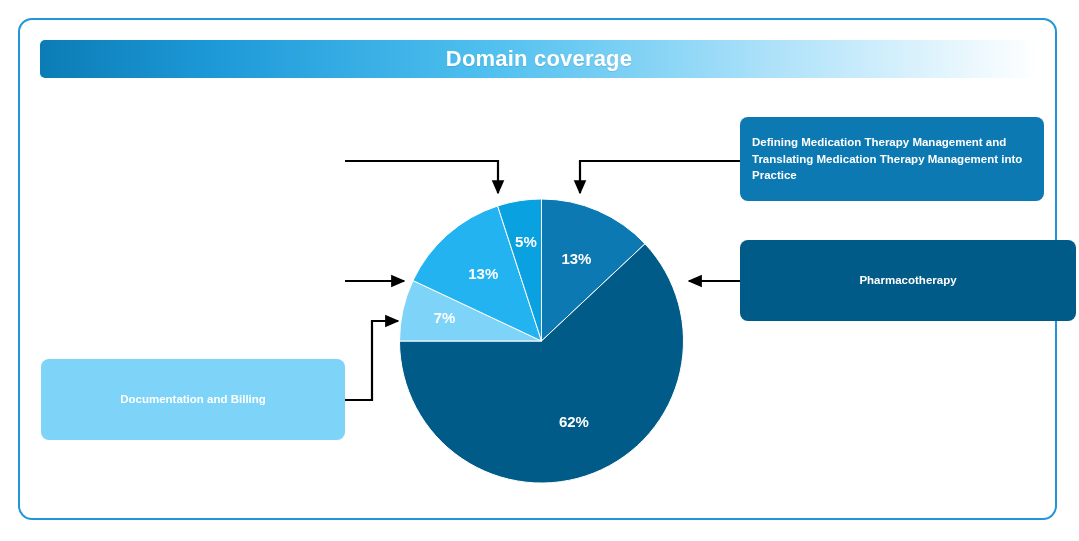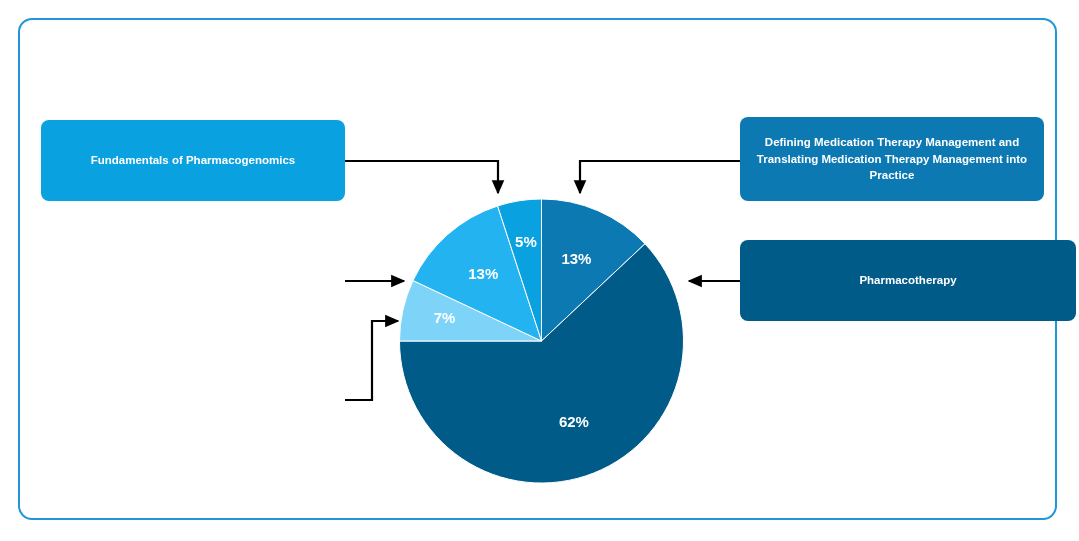--- a/index.html
+++ b/index.html
@@ -52,21 +52,20 @@
     text-shadow: 0 1px 1px rgba(0,0,0,0.10);
   }
   
   .label-box {
     position: absolute;
     box-sizing: border-box;
     border-radius: 8px;
     display: flex;
     align-items: center;
     justify-content: center;
-    text-align: center;
     color: #ffffff;
     font-size: 11.5px;
     font-weight: bold;
     line-height: 1.45;
     padding: 6px 12px;
   }
   #box-fundamentals { left: 41px;  top: 120px; width: 304px; height: 81px; background: #0aa1e0; }
   #box-advocacy     { left: 41px;  top: 240px; width: 304px; height: 81px; background: #23b3f0; }
   #box-documentation{ left: 41px;  top: 359px; width: 304px; height: 81px; background: #7ed4f8; }
   #box-mtm          { left: 740px; top: 117px; width: 304px; height: 84px; background: #0c79b3; }
@@ -94,24 +93,27 @@
     fill: none;
   }
 </style>
 </head>
 <body>
 
 <div id="slide">
 
   <div class="slide-frame"></div>
 
-
-  <div class="label-box" id="box-fundamentals">Fundamentals of Pharmacogenomics</div>
+  <div class="title-banner">
+    <span class="title-text">Domain coverage</span>
+  </div>
 
 
+
+  <div class="label-box" id="box-documentation">Documentation and Billing</div>
 
   <div class="label-box" id="box-mtm">Defining Medication Therapy Management and Translating Medication Therapy Management into Practice</div>
 
   <div class="label-box" id="box-pharmacotherapy">Pharmacotherapy</div>
 
   <svg id="graphic-layer" viewBox="0 0 1079 541">
     <defs>
       <marker id="arrow-right" viewBox="0 0 10 10" refX="9" refY="5" markerWidth="6.5" markerHeight="6.5" orient="auto-start-reverse">
         <path d="M 0 0.6 L 10 5 L 0 9.4 z" fill="#000000"></path>
       </marker>

